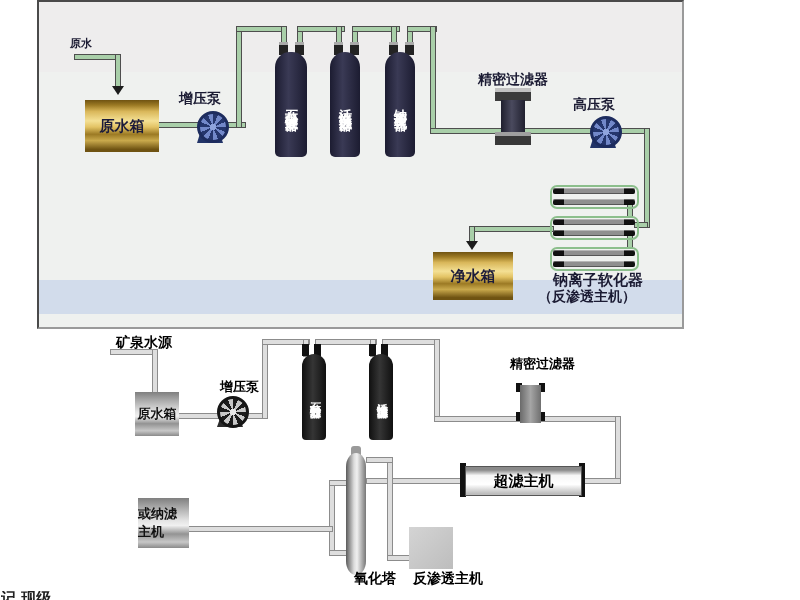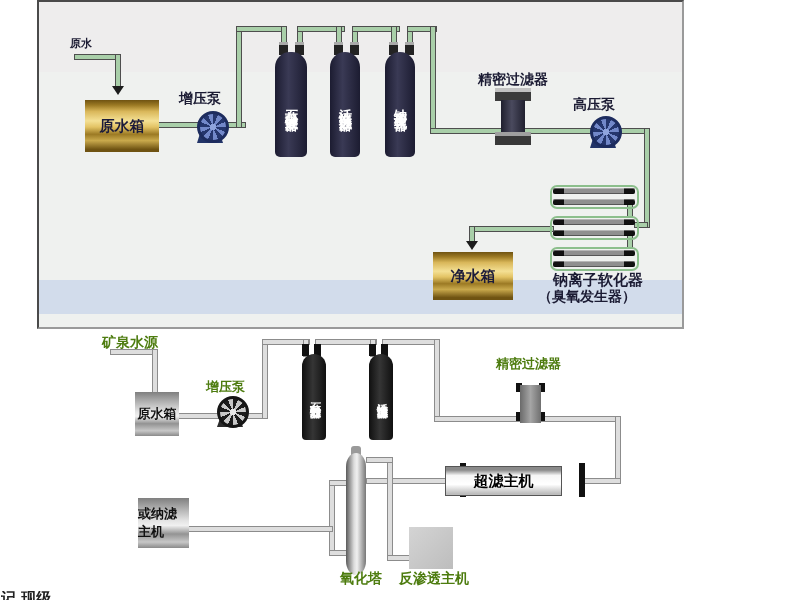--- a/index.html
+++ b/index.html
@@ -34,21 +34,21 @@
   .pc{position:absolute;border-radius:50%;}
   .pc.blue{border:3px solid #1d2c5e;
      background:radial-gradient(circle at 50% 50%,#8fa4dd 0 3px,rgba(0,0,0,0) 3px),
      repeating-conic-gradient(#25366d 0deg 22deg,#7288c9 22deg 45deg);}
   .pc.dark{border:3px solid #151515;
      background:radial-gradient(circle at 50% 50%,#e8e8e8 0 3px,rgba(0,0,0,0) 3px),
      repeating-conic-gradient(#1c1c1c 0deg 22deg,#c8c8c8 22deg 45deg);}
   .pbase{position:absolute;clip-path:polygon(12% 0,88% 0,100% 100%,0 100%);}
   
   .lbl{position:absolute;font-weight:bold;color:#1b1b33;white-space:nowrap;}
-  .lblk{position:absolute;font-weight:bold;color:#4d7c0f;white-space:nowrap;}
+  .lblk{position:absolute;font-weight:bold;color:#000000;white-space:nowrap;margin-left:14px;}
   
   .mbox{position:absolute;border:2px solid #8cbf8c;border-radius:7px;box-sizing:border-box;}
   .tube{position:absolute;height:6px;border-radius:2px;
         background:linear-gradient(90deg,#111 0 11px,#8f8f8f 11px calc(100% - 11px),#111 calc(100% - 11px));
         box-shadow:inset 0 1px 0 rgba(255,255,255,.35), inset 0 -1px 0 rgba(0,0,0,.4);}
   
   .flange{position:absolute;}
   .uf{position:absolute;border:1px solid #555;display:flex;align-items:center;justify-content:center;
       background:linear-gradient(180deg,#8a8a8a 0 3px,#f6f6f6 30%,#fff 62%,#bdbdbd 95%);}
   .ufcap{position:absolute;background:#111;}
@@ -132,21 +132,21 @@
 
 <div class="abs gold" style="left:433px;top:252px;width:80px;height:48px">
   <span class="tklbl" style="font-size:15px">净水箱</span>
 </div>
 
 <div class="lbl" style="left:70px;top:36px;font-size:11px">原水</div>
 <div class="lbl" style="left:179px;top:90px;font-size:14px">增压泵</div>
 <div class="lbl" style="left:478px;top:71px;font-size:14px">精密过滤器</div>
 <div class="lbl" style="left:573px;top:96px;font-size:14px">高压泵</div>
 <div class="lbl" style="left:553px;top:271px;font-size:15px">钠离子软化器</div>
-<div class="lbl" style="left:538px;top:288px;font-size:14px">（臭氧发生器）</div>
+<div class="lbl" style="left:538px;top:288px;font-size:14px">（反渗透主机）</div>
 
 <div class="ps h" style="left:110px;top:349px;width:48px"></div>
 <div class="ps v" style="left:152px;top:349px;height:46px"></div>
 <div class="ps h" style="left:178px;top:413px;width:44px"></div>
 <div class="ps h" style="left:238px;top:413px;width:30px"></div>
 <div class="ps v" style="left:262px;top:339px;height:80px"></div>
 <div class="ps h" style="left:262px;top:339px;width:48px"></div>
 <div class="ps v" style="left:303px;top:339px;height:18px"></div>
 <div class="ps v" style="left:315px;top:339px;height:18px"></div>
 <div class="ps h" style="left:315px;top:339px;width:62px"></div>
@@ -185,21 +185,21 @@
 </div>
 
 <div class="bolt" style="left:516px;top:383px;width:6px;height:9px"></div>
 <div class="bolt" style="left:539px;top:383px;width:6px;height:9px"></div>
 <div class="bolt" style="left:516px;top:412px;width:6px;height:9px"></div>
 <div class="bolt" style="left:539px;top:412px;width:6px;height:9px"></div>
 <div class="flange" style="left:520px;top:385px;width:21px;height:38px;background:linear-gradient(90deg,#6a6a6a,#a5a5a5 50%,#6f6f6f)"></div>
 
 <div class="ufcap" style="left:460px;top:463px;width:6px;height:34px"></div>
 <div class="ufcap" style="left:579px;top:463px;width:6px;height:34px"></div>
-<div class="uf" style="left:445px;top:466px;width:115px;height:28px">
+<div class="uf" style="left:465px;top:466px;width:115px;height:28px">
   <span style="font-weight:bold;font-size:15px;color:#000">超滤主机</span>
 </div>
 
 <div class="flange" style="left:351px;top:446px;width:10px;height:9px;background:#9a9a9a;border-radius:3px 3px 0 0"></div>
 <div class="tower" style="left:346px;top:453px;width:20px;height:122px"></div>
 
 <div class="abs" style="left:409px;top:527px;width:44px;height:42px;background:linear-gradient(135deg,#d4d4d4,#bdbdbd)"></div>
 
 <div class="abs gtank" style="left:138px;top:498px;width:51px;height:50px">
   <span class="tklbl" style="font-size:13px;color:#111">或纳滤主机</span>

